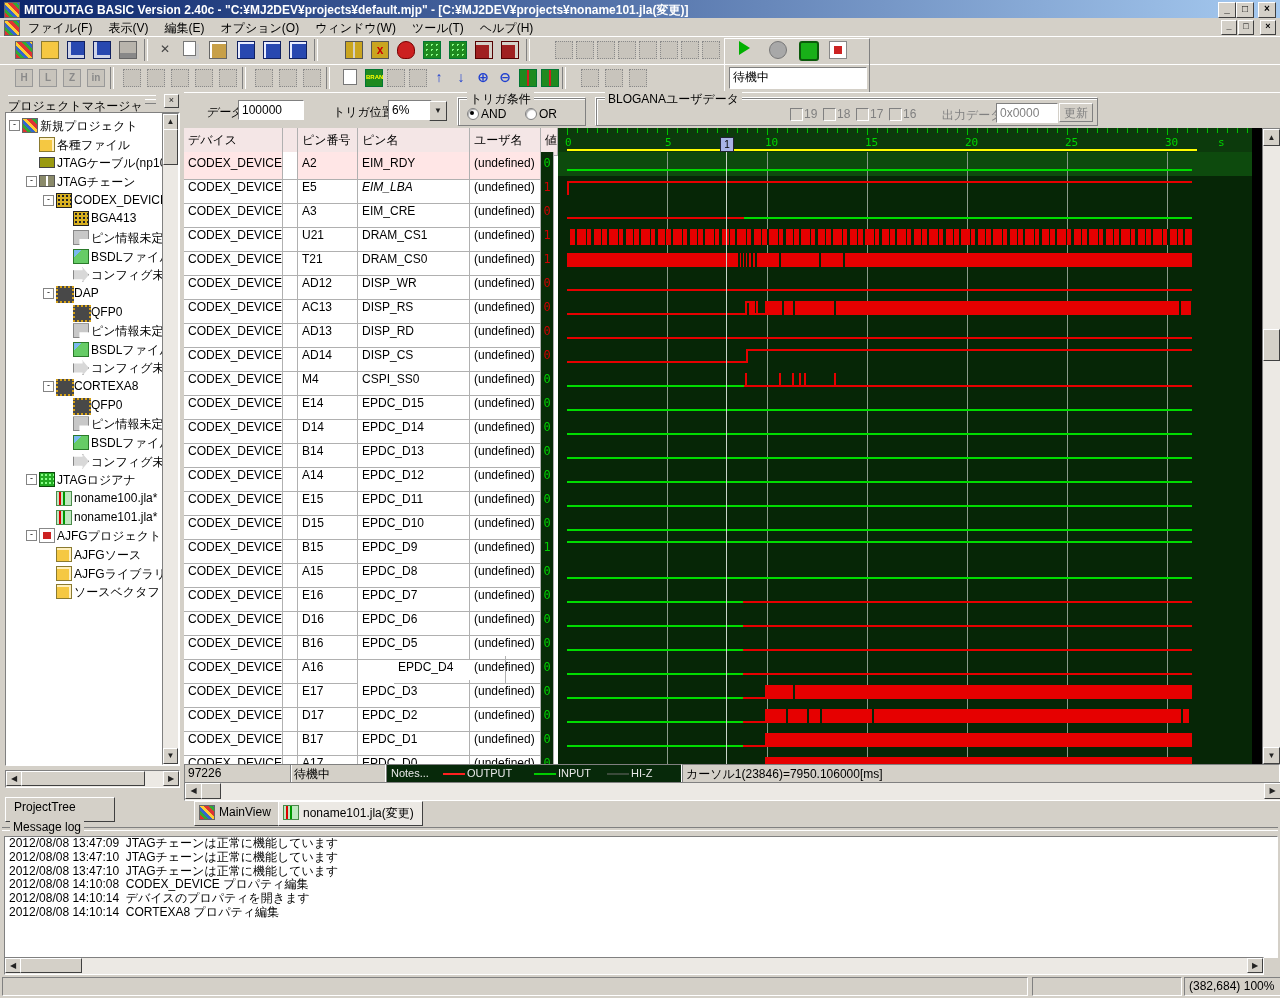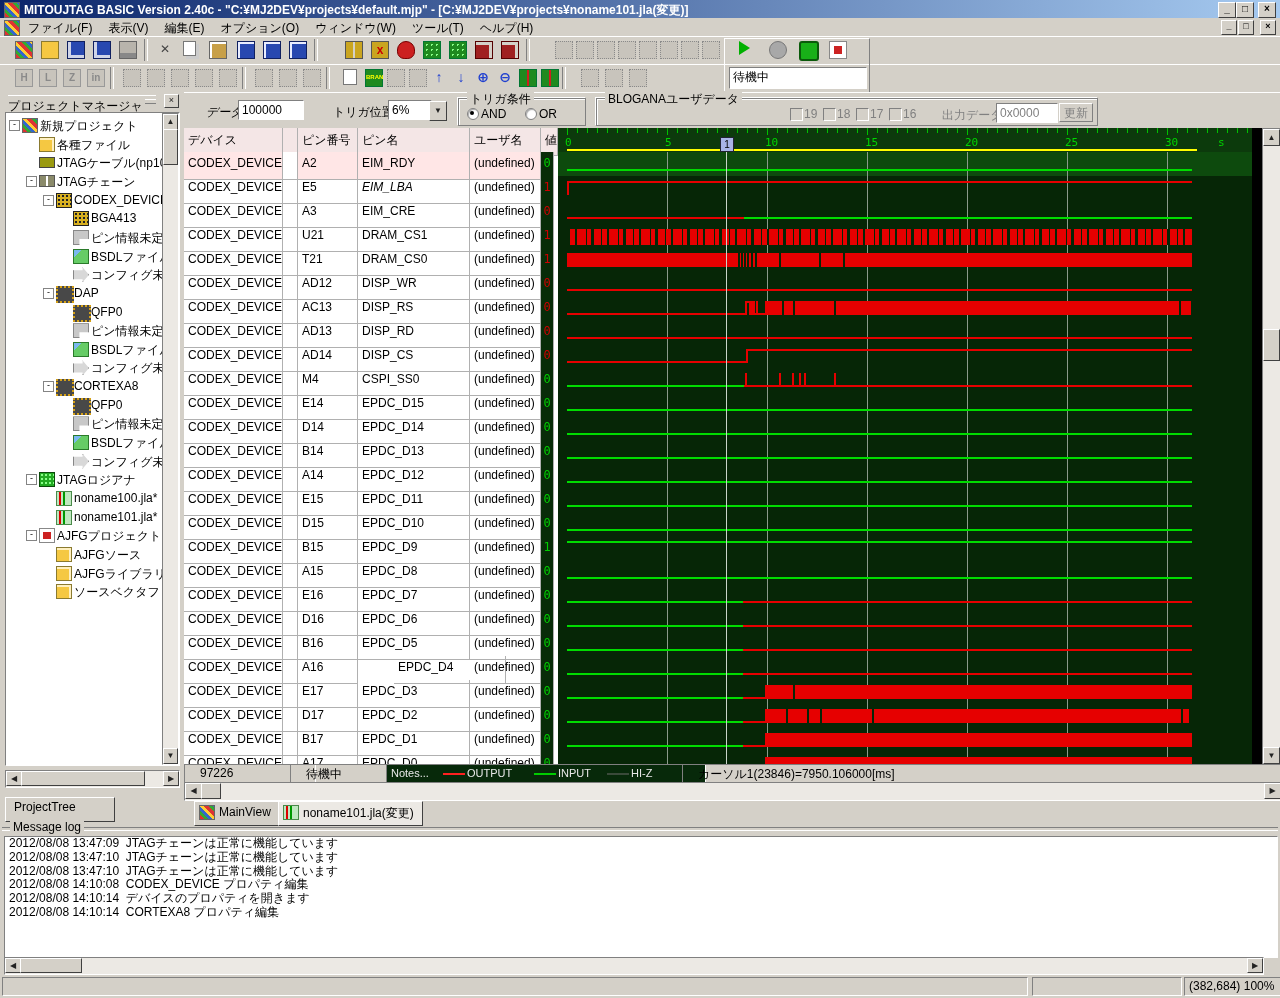--- a/index.html
+++ b/index.html
@@ -98,21 +98,21 @@
   .gline{position:absolute;top:24px;width:1px;height:612px;background:#8a9a8a;}
   #rowhl{position:absolute;left:0;top:24px;width:694px;height:24px;background:#0d4a0d;}
   .sig{position:absolute;}
   #cursorbox{position:absolute;left:161px;top:9px;width:12px;height:13px;background:#aab4e8;border:1px solid #223;color:#000;font-size:10px;text-align:center;line-height:13px;}
   #cursorline{position:absolute;left:167px;top:22px;width:1px;height:614px;background:#c8d4c8;}
   #yline{position:absolute;left:9px;top:21px;width:630px;height:2px;background:#ffff00;}
   .dense{background:repeating-linear-gradient(90deg,#e60000 0 5px,#062606 5px 7px,#e60000 7px 16px,#062606 16px 17px,#e60000 17px 21px,#062606 21px 24px,#e60000 24px 31px,#062606 31px 32px);}
   #blackstrip{left:1252px;top:128px;width:10px;height:636px;background:#000;}
   
   #wavestatus{left:184px;top:764px;width:1096px;height:18px;background:#d4d0c8;}
-  .wsp{position:absolute;top:0;height:16px;border:1px solid;border-color:#808080 #fff #fff #808080;padding:1px 15px;overflow:hidden;white-space:nowrap;}
+  .wsp{position:absolute;top:0;height:16px;border:1px solid;border-color:#808080 #fff #fff #808080;padding:1px 3px;overflow:hidden;white-space:nowrap;}
   #legendpanel{background:#07290a;color:#e8e8e8;}
   .dash{position:absolute;top:8px;width:22px;height:2px;}
   .legtext{position:absolute;top:2px;color:#e8e8e8;font-size:11px;}
   
   .vtab{position:absolute;top:0;height:20px;border:1px solid;border-color:#fff #404040 #404040 #fff;background:#d4d0c8;padding:3px 8px 0 24px;white-space:nowrap;}
   .vtab.active{background:#ece9e4;}
   .vtabicon{position:absolute;left:4px;top:3px;width:14px;height:13px;}
   
   #logbox{left:4px;top:836px;width:1272px;height:120px;background:#fff;border:1px solid;border-color:#808080 #fff #fff #808080;overflow:hidden;}
   .logline{padding-left:4px;line-height:13.8px;white-space:pre;}

